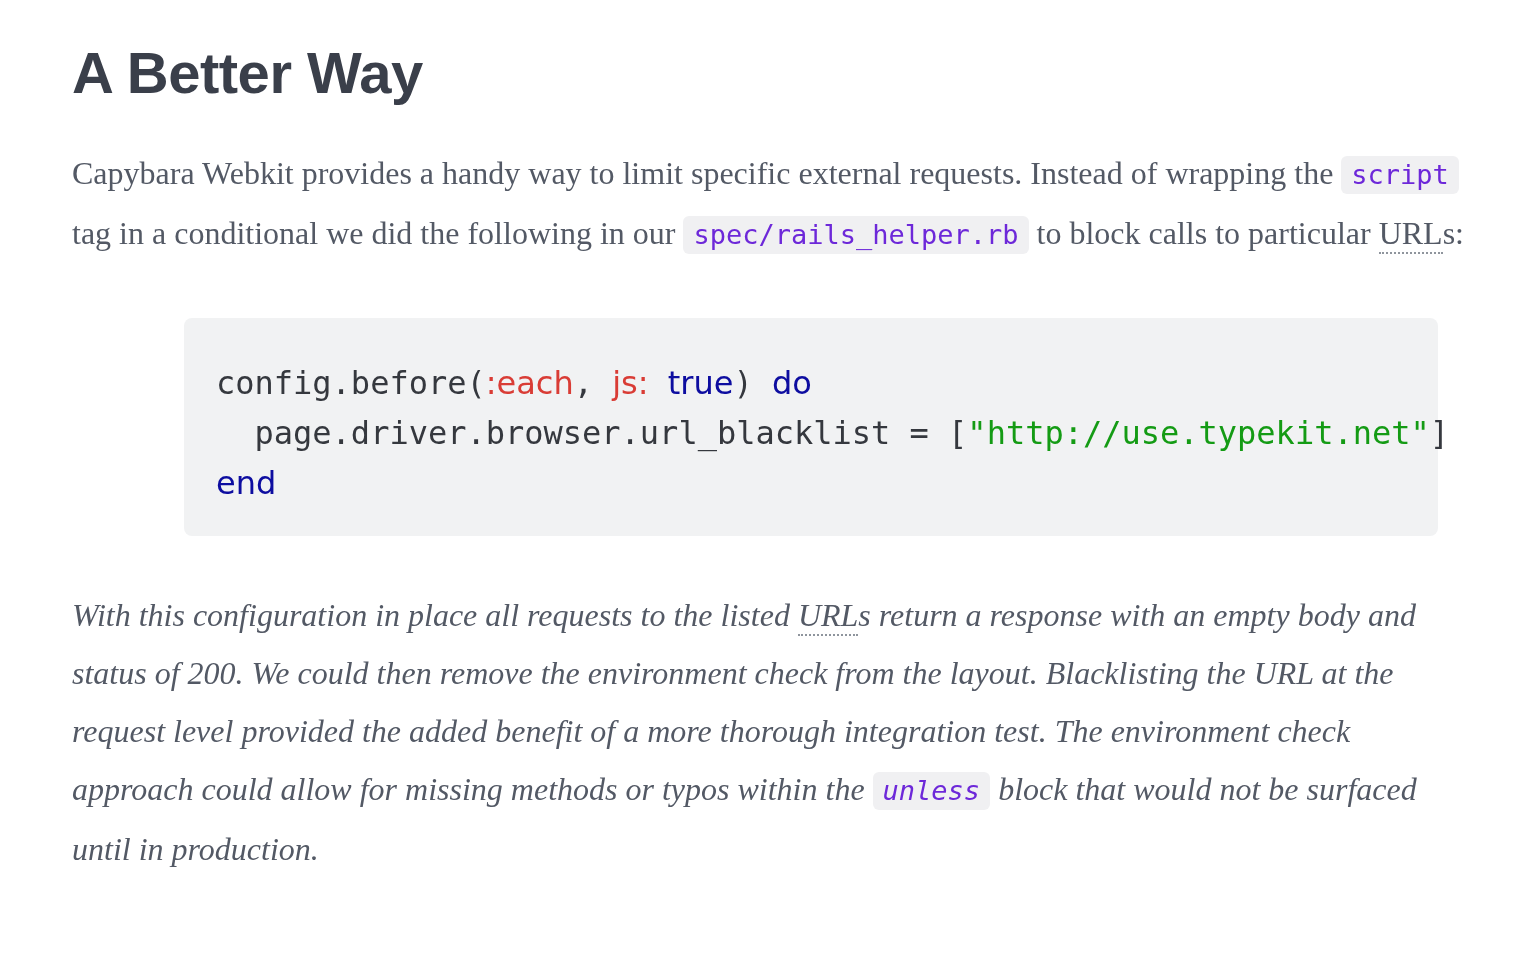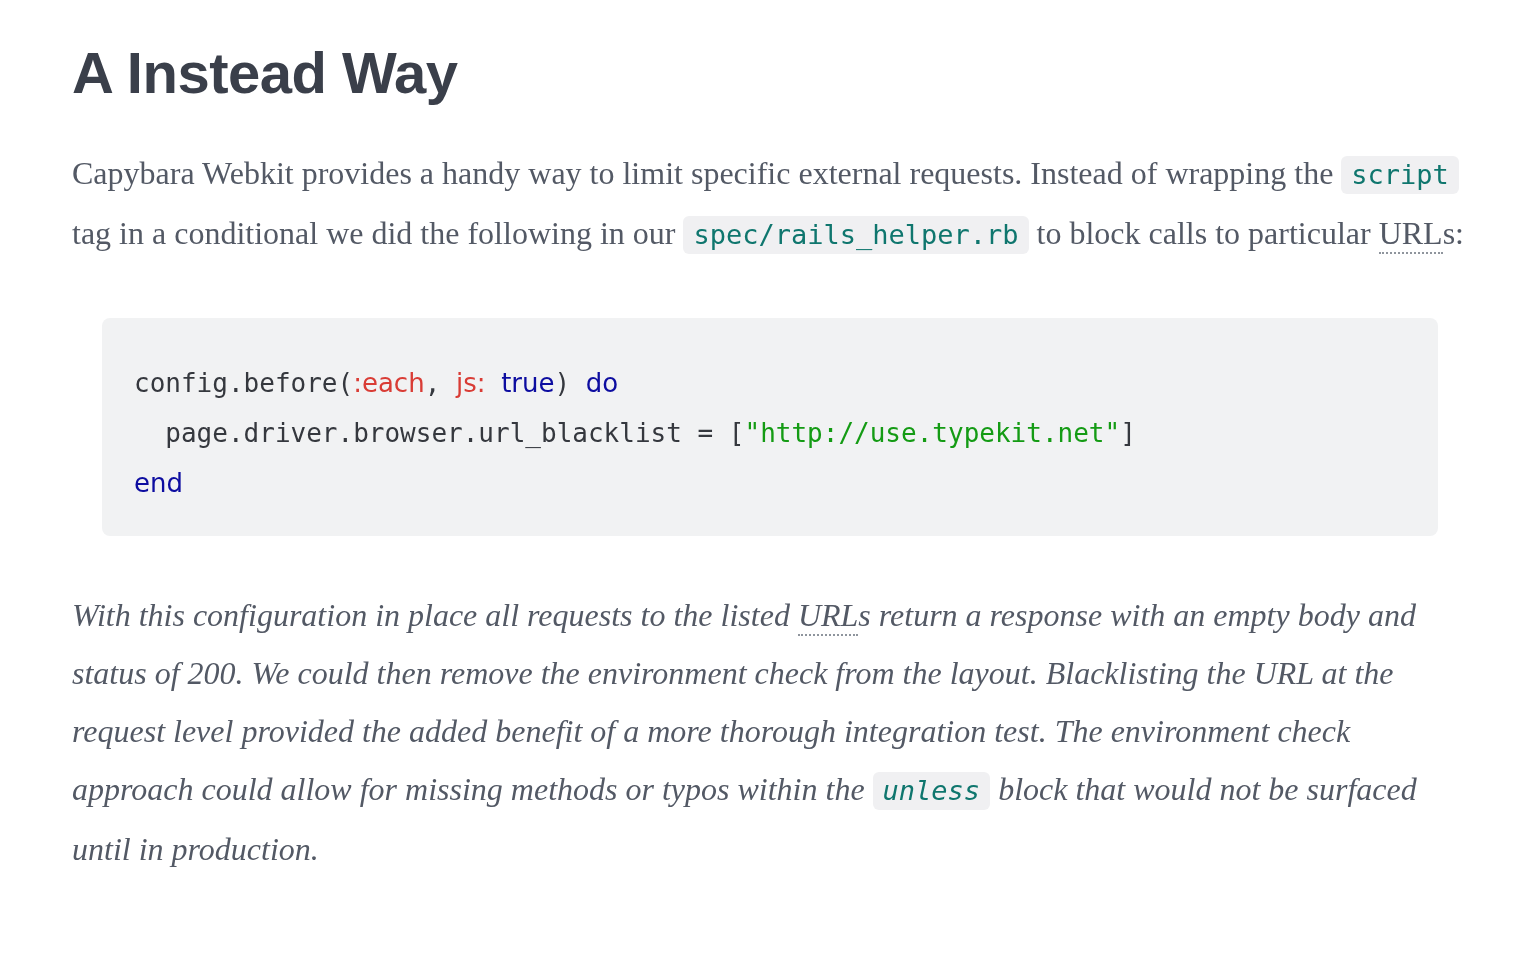--- a/index.html
+++ b/index.html
@@ -26,53 +26,53 @@
     font-size: 32px;
     line-height: 58px;
     color: #535965;
     max-width: 1410px;
   }
   p.intro-paragraph { margin-top: 36px; }
   p.outro-paragraph { margin-top: 50px; font-style: italic; }
   code.inline-code {
     font-family: "DejaVu Sans Mono", "Liberation Mono", monospace;
     font-size: 27px;
-    color: #0f766e;
+    color: #6d28d9;
     background: #f0f0f2;
     border-radius: 6px;
     padding: 3px 10px 4px 10px;
     white-space: nowrap;
   }
   abbr.dotted-abbr {
     text-decoration: none;
     border-bottom: 2px dotted #8f959d;
     padding-bottom: 1px;
   }
   pre.code-block {
     background: #f1f2f3;
     border-radius: 8px;
-    margin: 54px 40px 0 30px;
+    margin: 54px 40px 0 112px;
     padding: 40px 20px 28px 32px;
     font-family: "DejaVu Sans Mono", "Liberation Mono", monospace;
-    font-size: 26px;
+    font-size: 32px;
     line-height: 50px;
     color: #35383e;
   }
   .code-line { white-space: pre; }
   .tok-plain  { color: #35383e; }
   .tok-symbol { color: #d93c35; font-family: "DejaVu Sans", "Liberation Sans", sans-serif; }
   .tok-keyword{ color: #0d0da0; font-family: "DejaVu Sans", "Liberation Sans", sans-serif; }
   .tok-string { color: #149b14; }
 </style>
 </head>
 <body>
 
 <div class="article">
 
-  <h1 class="page-title">A Instead Way</h1>
+  <h1 class="page-title">A Better Way</h1>
 
   <p class="body-text intro-paragraph"><span>Capybara Webkit provides a handy way to limit specific external requests. Instead of wrapping the </span><code class="inline-code">script</code><span> tag in a conditional we did the following in our </span><code class="inline-code">spec/rails_helper.rb</code><span> to block calls to particular </span><abbr class="dotted-abbr">URL</abbr><span>s:</span></p>
 
   <pre class="code-block"><div class="code-line"><span class="tok-plain">config.before(</span><span class="tok-symbol">:each</span><span class="tok-plain">, </span><span class="tok-symbol">js:</span><span class="tok-plain"> </span><span class="tok-keyword">true</span><span class="tok-plain">) </span><span class="tok-keyword">do</span></div><div class="code-line"><span class="tok-plain">  page.driver.browser.url_blacklist = [</span><span class="tok-string">"http://use.typekit.net"</span><span class="tok-plain">]</span></div><div class="code-line"><span class="tok-keyword">end</span></div></pre>
 
   <p class="body-text outro-paragraph"><span>With this configuration in place all requests to the listed </span><abbr class="dotted-abbr">URL</abbr><span>s return a response with an empty body and status of 200. We could then remove the environment check from the layout. Blacklisting the URL at the request level provided the added benefit of a more thorough integration test. The environment check approach could allow for missing methods or typos within the </span><code class="inline-code">unless</code><span> block that would not be surfaced until in production.</span></p>
 
 </div>
 
 </body></html>

